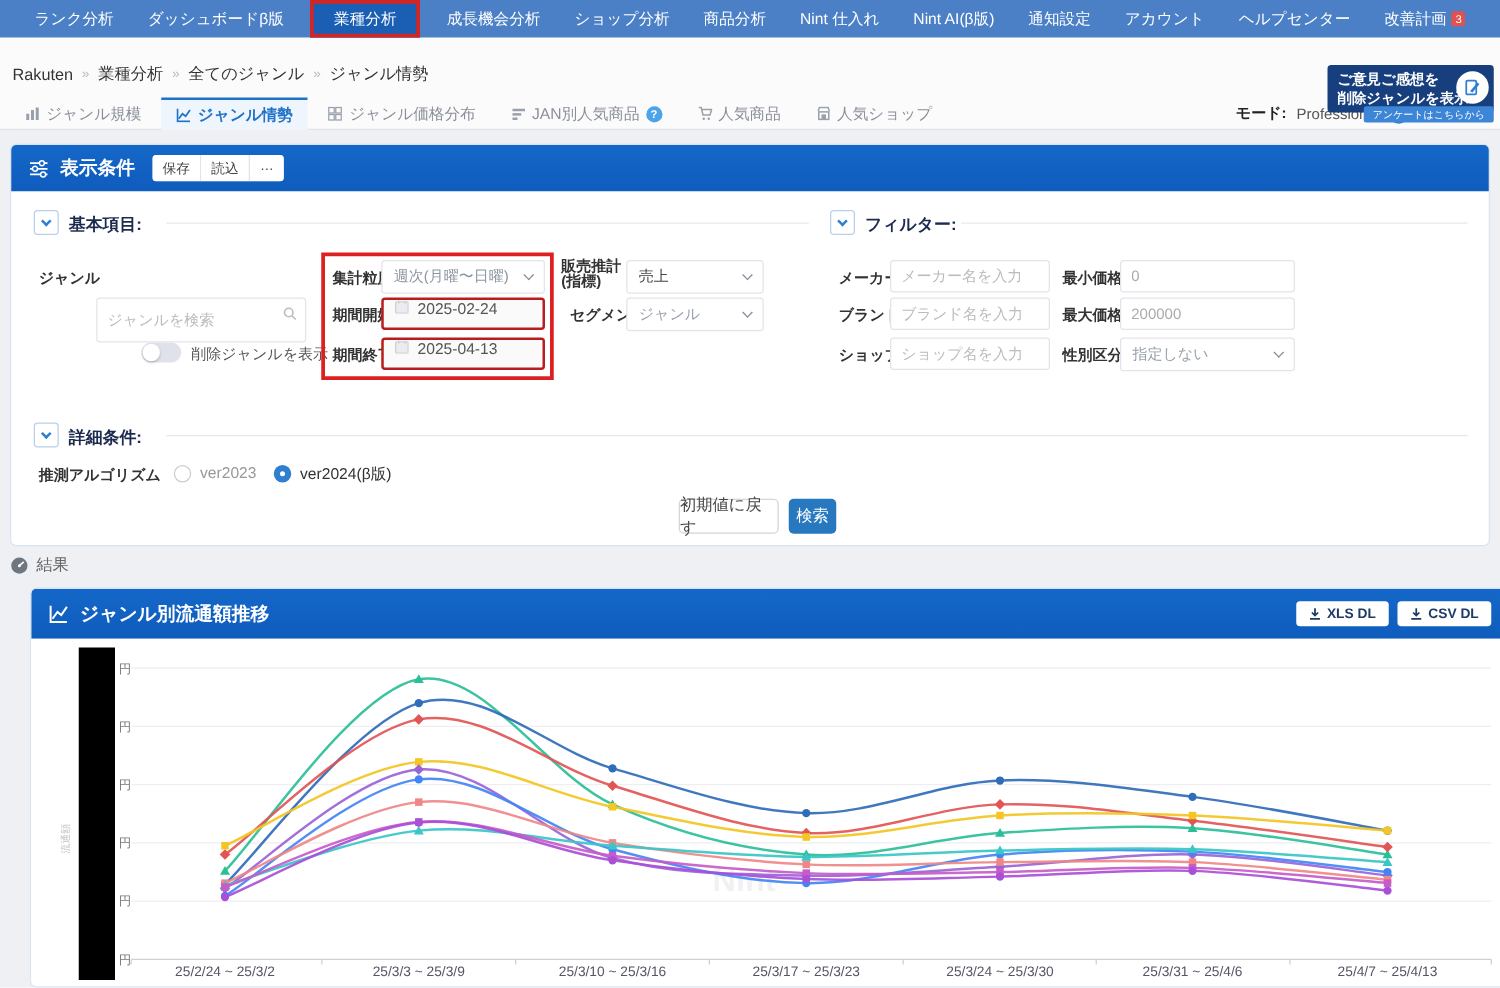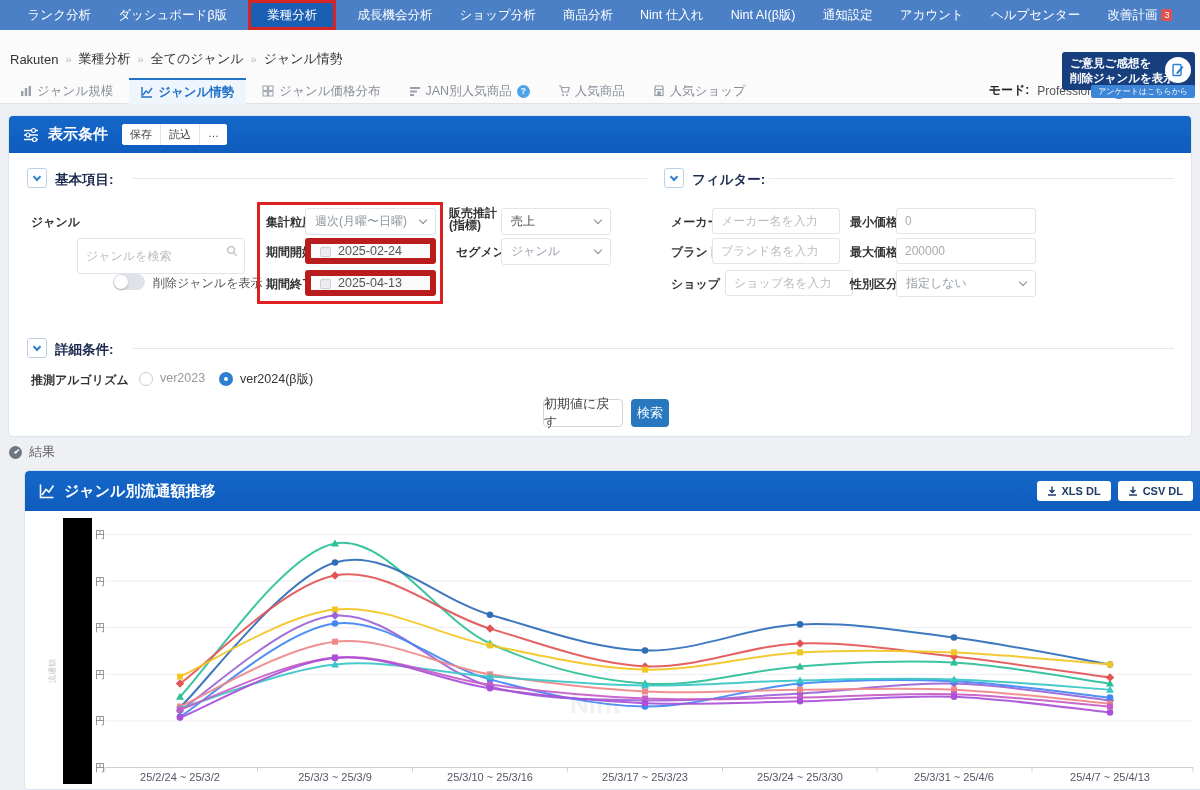--- a/index.html
+++ b/index.html
@@ -58,22 +58,22 @@
   .section-line { position:absolute; height:1px; background:#e7e7ef; }
 
   .f-label { position:absolute; font-size:12px; font-weight:bold; color:#333; white-space:nowrap; }
   .f-input { position:absolute; height:26px; border:1px solid #e3e3ea; border-radius:3px; font-size:12px; padding:0 8px;
              color:#333; background:#fff; font-family:"Liberation Sans","DejaVu Sans",sans-serif; }
   .f-input::placeholder { color:#bbb; }
   .f-input.gray { color:#aaa; }
   .f-select { position:absolute; height:27px; border:1px solid #e3e3ea; border-radius:3px; background:#fff;
               display:flex; align-items:center; justify-content:space-between; padding:0 9px; font-size:12px; color:#98a0ab; cursor:pointer; }
   .sel-chev { width:6px; height:6px; border-right:1.5px solid #889; border-bottom:1.5px solid #889; transform:rotate(45deg); margin-top:-3px; }
-  .f-date { position:absolute; height:26px; background:#fafafa; border:6px solid #b91c1c; border-radius:3px;
-            display:flex; align-items:center; gap:7px; padding:0 9px; font-size:12.5px; color:#555; cursor:pointer; }
+  .f-date { position:absolute; height:26px; background:#fafafa; border:2px solid #b91c1c; border-radius:3px;
+            display:flex; gap:7px; padding:0 9px; font-size:12.5px; color:#555; cursor:pointer; }
   .search-wrap { position:absolute; }
   .search-wrap input { width:100%; height:36px; border:1px solid #e3e3ea; border-radius:3px; font-size:12px; padding:0 26px 0 8px; color:#333; font-family:Liberation Sans, sans-serif;}
   .search-wrap input::placeholder { color:#bbb; }
   .search-wrap svg { position:absolute; right:7px; top:7px; }
 
   .toggle { position:absolute; width:32px; height:16px; background:#dfe3e9; border-radius:8px; cursor:pointer; }
   .toggle::after { content:""; position:absolute; left:1px; top:1px; width:14px; height:14px; background:#fff; border-radius:50%;
                    box-shadow:0 1px 2px rgba(0,0,0,.25); }
   .toggle-label { position:absolute; font-size:12px; color:#555; }
 
@@ -298,21 +298,21 @@
   <input class="f-input" style="left: 703px; top: 92px; width: 128px;" placeholder="メーカー名を入力">
   <span class="f-label" style="left:841px; top:98px;">最小価格</span>
   <input class="f-input gray" style="left: 887px; top: 92px; width: 140px;" value="0">
 
   <span class="f-label" style="left:662px; top:128px;">ブランド</span>
   <input class="f-input" style="left: 703px; top: 122px; width: 128px;" placeholder="ブランド名を入力">
   <span class="f-label" style="left:841px; top:128px;">最大価格</span>
   <input class="f-input gray" style="left: 887px; top: 122px; width: 140px;" value="200000">
 
   <span class="f-label" style="left:662px; top:160px;">ショップ</span>
-  <input class="f-input" style="left: 703px; top: 154px; width: 128px; margin-left: 13px;" placeholder="ショップ名を入力">
+  <input class="f-input" style="left: 703px; top: 154px; width: 128px;" placeholder="ショップ名を入力">
   <span class="f-label" style="left:841px; top:160px;">性別区分</span>
   <div class="f-select" style="left:887px; top:154px; width:140px;">
     <span>指定しない</span>
     <span class="sel-chev"></span>
   </div>
 
   <div class="section-chevron" style="left:18px; top:222px;">
       <span class="chev"></span>
     </div>
   <span class="section-title" style="left:46px; top:225px;">詳細条件:</span>

